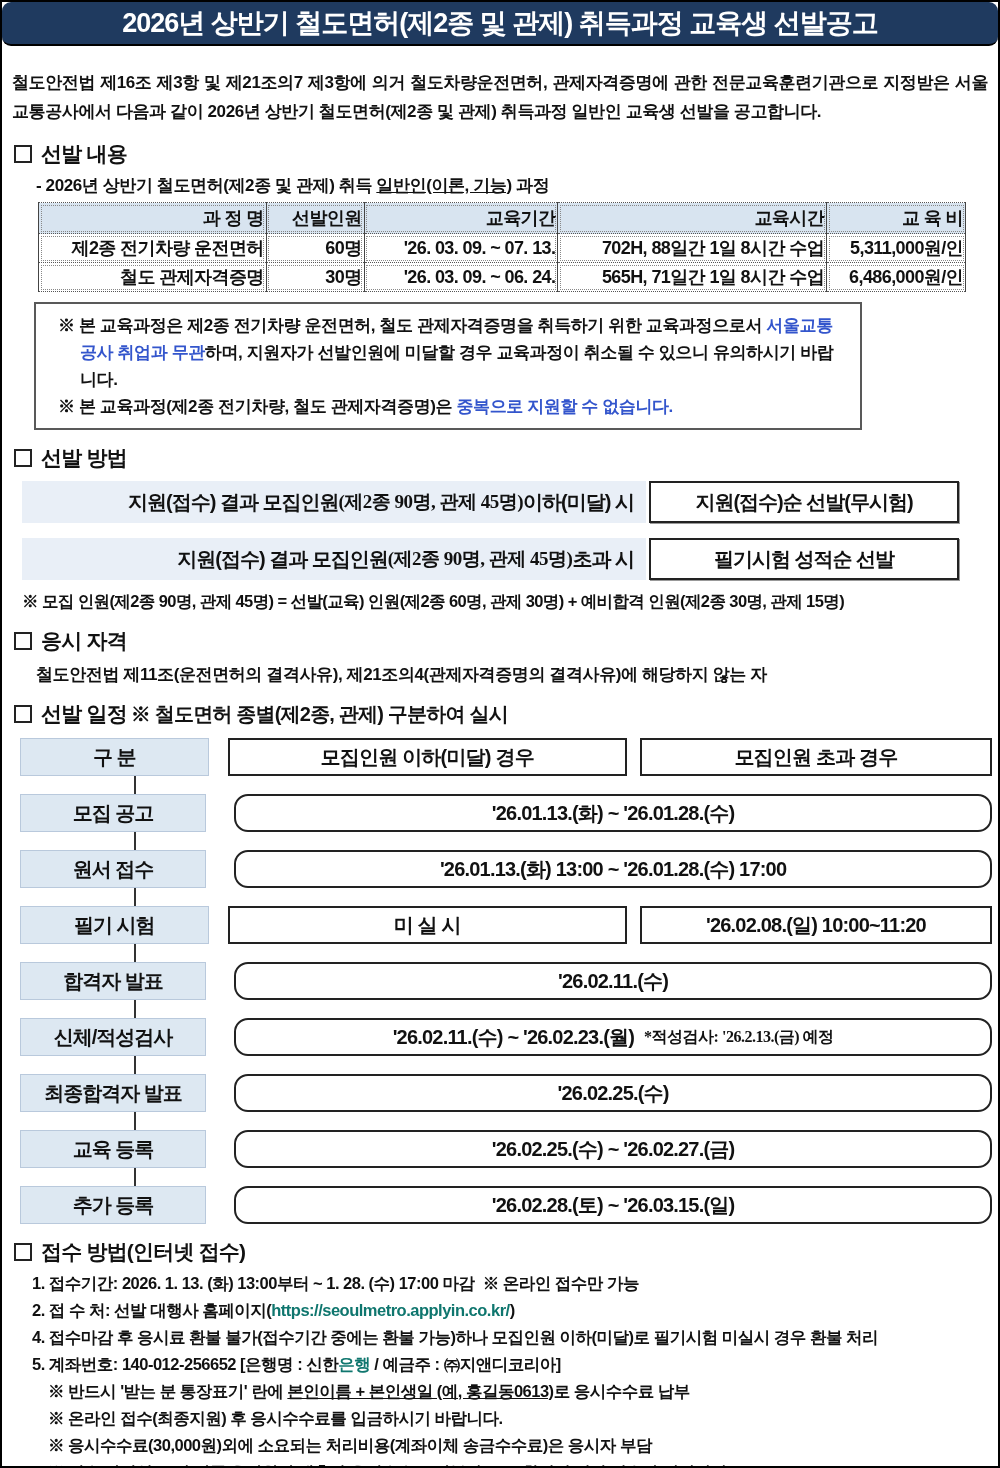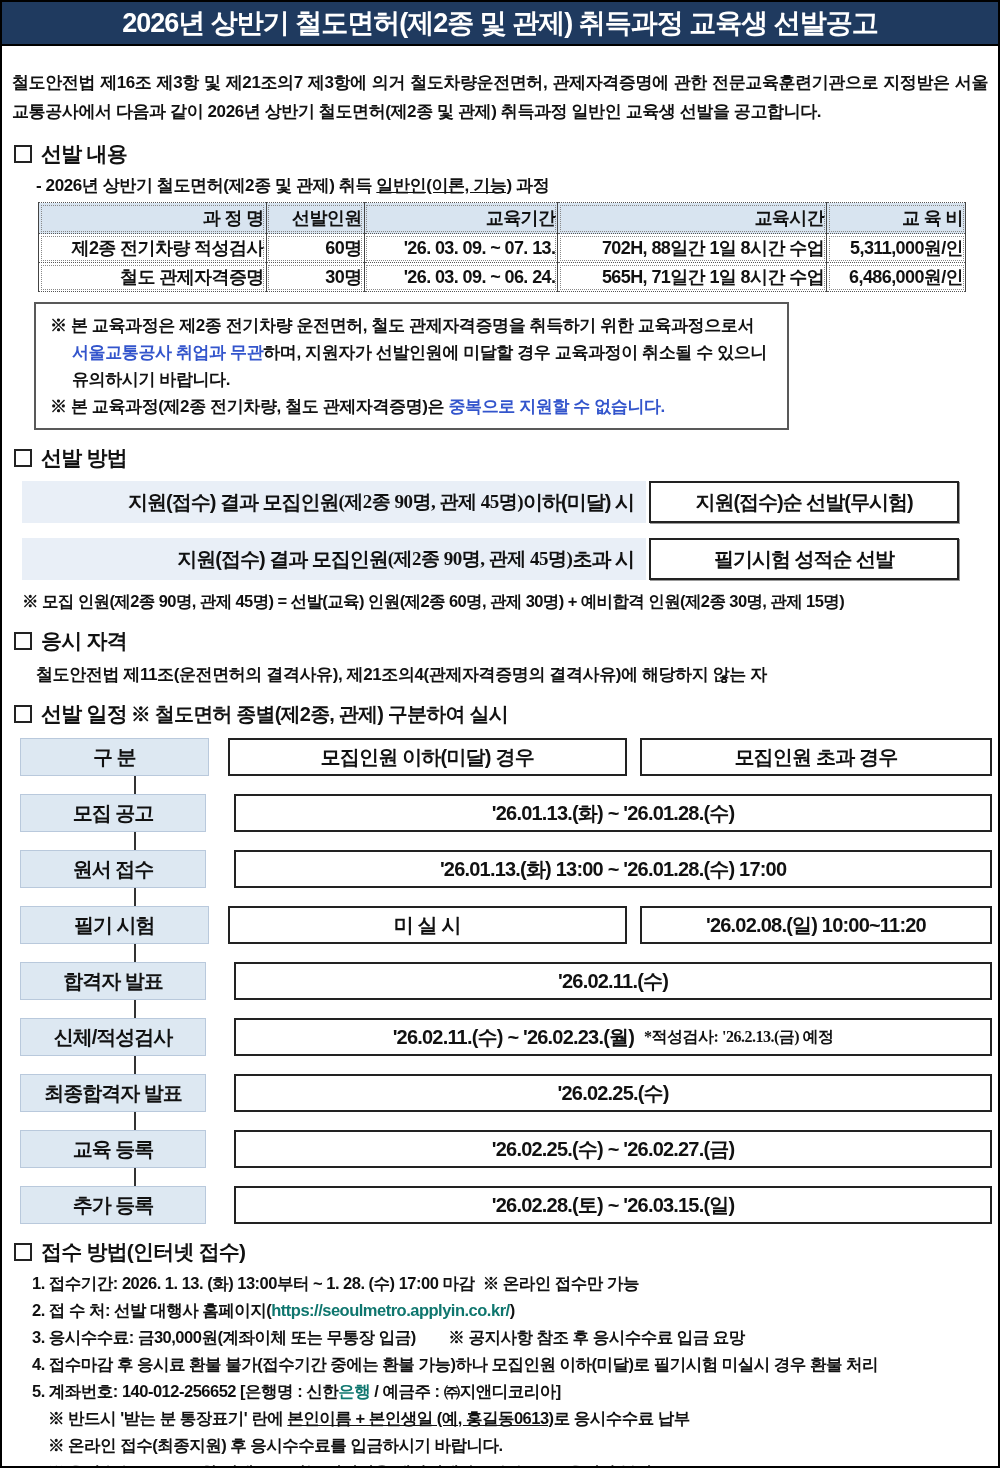--- a/index.html
+++ b/index.html
@@ -5,21 +5,21 @@
   html,body{margin:0;padding:0;background:#fff;}
   .page{
     position:relative;width:1000px;height:1468px;box-sizing:border-box;
     border:2px solid #000;background:#fff;overflow:hidden;
     font-family:"Liberation Sans",sans-serif;color:#111;
   }
   
   .titlebar{
     height:42px;background:#1f3a5f;border-bottom:2px solid #000;
     color:#fff;text-align:center;font-weight:bold;font-size:27px;line-height:42px;
-    letter-spacing:-1px;white-space:nowrap;
+    letter-spacing:-1px;white-space:nowrap;border-radius:9px;
   }
   
   .intro{margin:22px 10px 0 10px;font-size:17px;font-weight:600;line-height:29px;
     text-align:justify;letter-spacing:-0.4px;}
   
   .h{margin:14px 0 0 12px;font-size:21px;font-weight:800;letter-spacing:-0.8px;display:flex;align-items:center;}
   .sq{width:14px;height:14px;border:2px solid #222;display:inline-block;margin-right:9px;flex:0 0 auto;}
   .h .hnote{font-weight:800;font-size:20px;margin-left:4px;}
   
   .subline{margin:6px 0 0 34px;font-size:17px;font-weight:600;letter-spacing:-0.4px;}
@@ -27,22 +27,22 @@
   table.course{border-collapse:collapse;margin:5px 0 0 36px;width:928px;
     font-size:18px;letter-spacing:-0.6px;}
   table.course th,table.course td{
     border-top:1px dotted #555;border-bottom:1px dotted #555;
     border-left:1px solid #444;border-right:1px solid #444;
     outline:1px dotted #888;outline-offset:-3px;
     text-align:right;padding:2px 2px;height:24px;font-weight:700;
   }
   table.course th{background:#d8e4f0;font-weight:800;height:26px;}
   .notebox{
-    box-sizing:border-box;margin:10px 0 0 32px;width:755px;border:2px solid #595959;
-    padding:8px 14px 8px 14px;font-size:17px;font-weight:700;line-height:27px;letter-spacing:-0.4px;
+    box-sizing:border-box;margin:10px 0 0 32px;width:828px;border:2px solid #595959;
+    padding:8px 14px 8px 22px;font-size:17px;font-weight:700;line-height:27px;letter-spacing:-0.4px;
   }
   .notebox .hang{padding-left:22px;text-indent:-22px;}
   .blue{color:#3355cc;}
   .red{color:#0f766e;}
   
   .mrow{display:flex;align-items:stretch;margin:9px 0 0 20px;height:42px;}
   .mrow .cond{
     box-sizing:border-box;width:624px;background:#e9eff7;
     display:flex;align-items:center;justify-content:flex-end;padding-right:12px;
     font-size:20px;font-weight:800;letter-spacing:-1px;white-space:nowrap;
@@ -64,21 +64,21 @@
     display:flex;align-items:center;justify-content:center;
     font-size:20px;font-weight:800;letter-spacing:-1px;white-space:nowrap;
   }
   .sbox{
     box-sizing:border-box;border:2px solid #222;background:#fff;
     display:flex;align-items:center;justify-content:center;
     font-size:20px;font-weight:800;letter-spacing:-0.8px;white-space:nowrap;
   }
   .sbox.c1{margin-left:19px;width:415px;}
   .sbox.c2{margin-left:13px;width:366px;}
-  .sbox.span{margin-left:28px;width:798px;}
+  .sbox.span{margin-left:28px;width:798px;border-radius:14px;}
   .sbox .snote{font-family:"Liberation Serif",serif;font-weight:600;font-size:16px;margin-left:10px;letter-spacing:-0.5px;}
   .sgap{height:18px;position:relative;}
   .sgap::before{content:"";position:absolute;left:114px;top:0;bottom:0;border-left:2px solid #333;}
   
   .apply{margin-top:6px;}
   .aline{margin:4px 0 0 30px;font-size:16.5px;font-weight:600;line-height:23px;letter-spacing:-0.5px;white-space:pre-wrap;}
   .aline.sub{margin-left:46px;}
   .aline .bold{font-weight:800;}
   .aline .ul{text-decoration:underline;}
   .aline .bul{font-weight:800;}
@@ -109,21 +109,21 @@
       </colgroup>
     <tbody>
         <tr>
       <th>과 정 명</th>
       <th>선발인원</th>
       <th>교육기간</th>
       <th>교육시간</th>
       <th>교 육 비</th>
     </tr>
     <tr>
-      <td>제2종 전기차량 적성검사</td>
+      <td>제2종 전기차량 운전면허</td>
       <td>60명</td>
       <td>'26. 03. 09. ~ 07. 13.</td>
       <td>702H, 88일간 1일 8시간 수업</td>
       <td>5,311,000원/인</td>
     </tr>
     <tr>
       <td>철도 관제자격증명</td>
       <td>30명</td>
       <td>'26. 03. 09. ~ 06. 24.</td>
       <td>565H, 71일간 1일 8시간 수업</td>
@@ -235,21 +235,20 @@
   </div>
 
   <div class="h">
     <span class="sq"></span>
     <span>접수 방법(인터넷 접수)</span>
   </div>
 
   <div class="apply">
     <div class="aline"><span>1. 접수기간: </span><span class="bul">2026. 1. 13. (화) 13:00부터 ~ 1. 28. (수) 17:00</span><span class="bold"> 마감  ※ 온라인 접수만 가능</span></div>
     <div class="aline"><span>2. 접 수 처: 선발 대행사 홈페이지(</span><span class="red bold">https://seoulmetro.applyin.co.kr/</span><span>)</span></div>
-    <div class="aline">3. 응시수수료: 금30,000원(계좌이체 또는 무통장 입금)        ※ 공지사항 참조 후 응시수수료 입금 요망</div>
     <div class="aline">4. 접수마감 후 응시료 환불 불가(접수기간 중에는 환불 가능)하나 모집인원 이하(미달)로 필기시험 미실시 경우 환불 처리</div>
     <div class="aline"><span>5. 계좌번호: 140-012-256652 [은행명 : 신한</span><span class="red">은행</span><span> / 예금주 : ㈜지앤디코리아]</span></div>
     <div class="aline sub"><span>※ 반드시 '받는 분 통장표기' 란에 </span><span class="ul">본인이름 + 본인생일 (예, 홍길동0613)</span><span>로 응시수수료 납부</span></div>
     <div class="aline sub">※ 온라인 접수(최종지원) 후 응시수수료를 입금하시기 바랍니다.</div>
     <div class="aline sub">※ 응시수수료(30,000원)외에 소요되는 처리비용(계좌이체 송금수수료)은 응시자 부담</div>
     <div class="aline sub">※ 접수 마감일 17시 기준 응시원서 제출과 응시수수료 납부가 모두 확인된 건만 접수가 인정되니</div>
 
   </div>
 
 </div>

